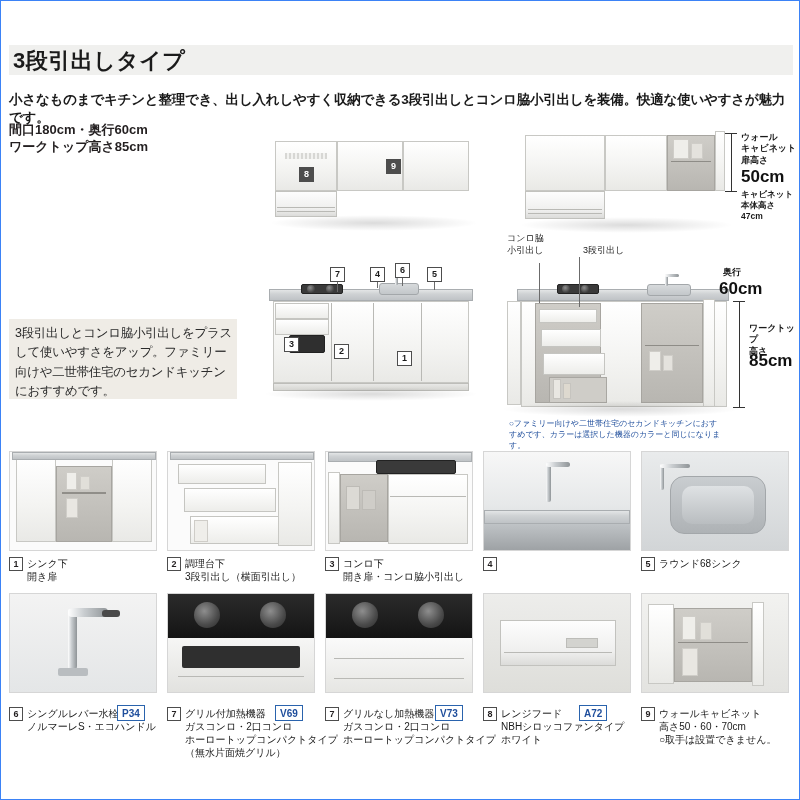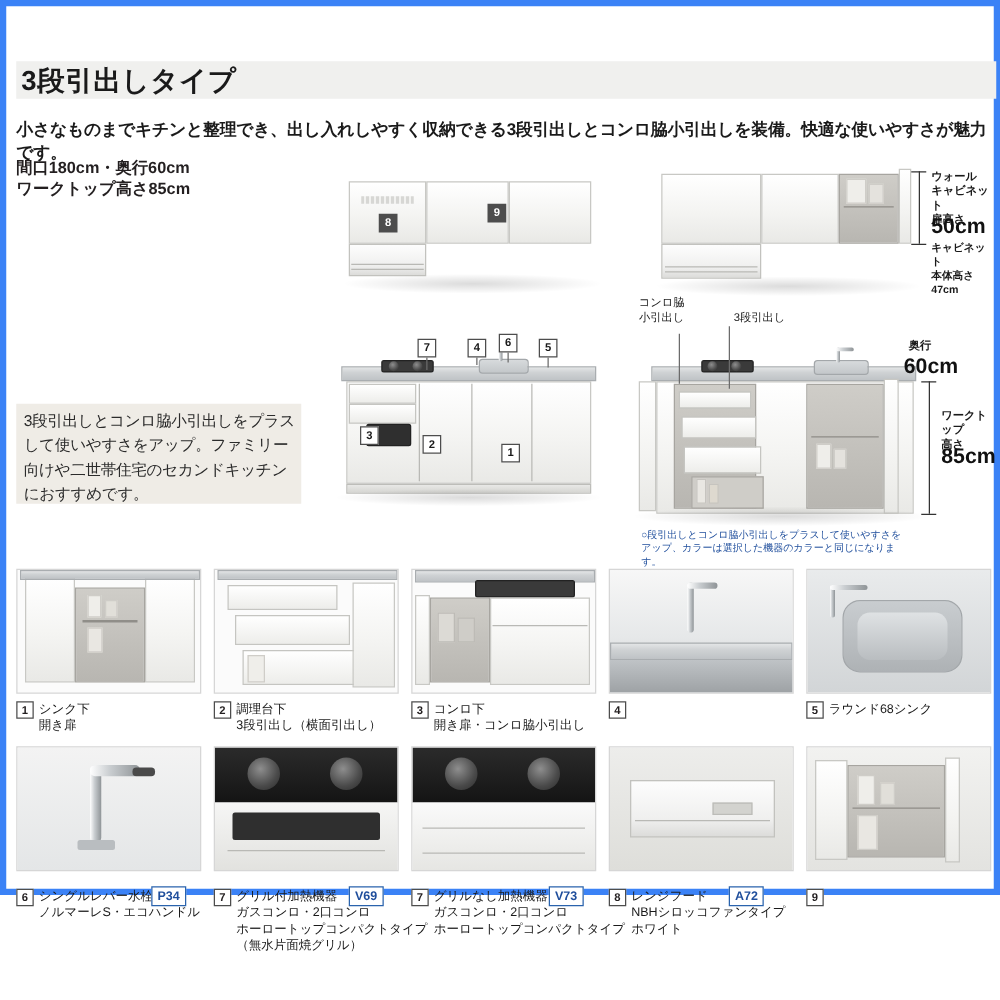--- a/index.html
+++ b/index.html
@@ -11,23 +11,23 @@
     width: 800px;
     height: 800px;
     font-family: "Liberation Sans", sans-serif;
     color: #231f20;
     position: relative;
     overflow: hidden;
   }
   .page {
     position: absolute;
     left: 0; top: 0;
-    width: 800px; height: 716px;
-    box-sizing: border-box;
-    border: 5px solid #3b82f6;
+    width: 800px; height: 800px;
+    box-sizing: border-box;
+    border: 1px solid #3b82f6;
   }
 
   
   .title-bar {
     position: absolute;
     left: 8px; top: 44px;
     width: 784px; height: 30px;
     background: #f0f0ee;
   }
   .title-text {
@@ -402,21 +402,21 @@
     <div class="dim" style="left:722px; top:266px;">奥行</div>
     <div class="dim-big" style="left:718px; top:278px;">60cm</div>
 
     <div class="line vline" style="left:738px; top:300px; height:106px; background:#333;"></div>
     <div class="line hline" style="left:732px; top:300px; width:12px; background:#333;"></div>
     <div class="line hline" style="left:732px; top:406px; width:12px; background:#333;"></div>
     <div class="dim" style="left:748px; top:322px; white-space:pre-line;">ワークトップ
 高さ</div>
     <div class="dim-big" style="left:748px; top:350px;">85cm</div>
 
-    <div class="note-blue" style="left:508px; top:418px; white-space:pre-line;">○段引出しとコンロ脇小引出しをプラスして使いやすさをアップ、カラーは選択した機器のカラーと同じになります。</div>
+    <div class="note-blue" style="left:508px; top:418px; white-space:pre-line;">○ファミリー向けや二世帯住宅のセカンドキッチンにおすすめです、カラーは選択した機器のカラーと同じになります。</div>
   </div>
 
   <div class="photo-frame" style="left:8px; top:450px; width:148px; height:100px;">
     <div class="cab" style="left:6px; top:6px; width:40px; height:84px;"></div>
     <div class="interior" style="left:46px; top:14px; width:56px; height:76px;"></div>
     <div style="position:absolute;left:52px;top:40px;width:44px;height:2px;background:#908e89;"></div>
     <div style="position:absolute;left:56px;top:20px;width:9px;height:16px;background:#efeeea;border:1px solid #cfcdc8;"></div>
     <div style="position:absolute;left:70px;top:24px;width:8px;height:12px;background:#e1dfd9;border:1px solid #cfcdc8;"></div>
     <div style="position:absolute;left:56px;top:46px;width:10px;height:18px;background:#e9e7e2;border:1px solid #cfcdc8;"></div>
     <div class="cab" style="left:102px; top:6px; width:40px; height:84px;"></div>
@@ -530,15 +530,18 @@
     <div style="position:absolute;left:0;top:0;width:146px;height:98px;background:linear-gradient(180deg,#f2f2f0 0%, #e3e3e0 100%);"></div>
     <div class="cab" style="left:6px; top:10px; width:26px; height:80px;"></div>
     <div class="interior" style="left:32px; top:14px; width:78px; height:74px;"></div>
     <div class="line hline" style="left:36px; top:48px; width:70px; background:#8e8c87;"></div>
     <div style="position:absolute;left:40px;top:22px;width:12px;height:22px;background:#efeeea;border:1px solid #cfcdc8;"></div>
     <div style="position:absolute;left:58px;top:28px;width:10px;height:16px;background:#e1dfd9;border:1px solid #cfcdc8;"></div>
     <div style="position:absolute;left:40px;top:54px;width:14px;height:26px;background:#e9e7e2;border:1px solid #cfcdc8;"></div>
     <div class="cab" style="left:110px; top:8px; width:12px; height:84px;"></div>
   </div>
   <div class="cap-num" style="left:640px; top:706px;">9</div>
+  <div class="cell-caption" style="left:658px; top:706px; white-space:pre-line;">ウォールキャビネット
+高さ50・60・70cm
+○取手は設置できません。</div>
 
 
 </div>
 
 </body></html>

